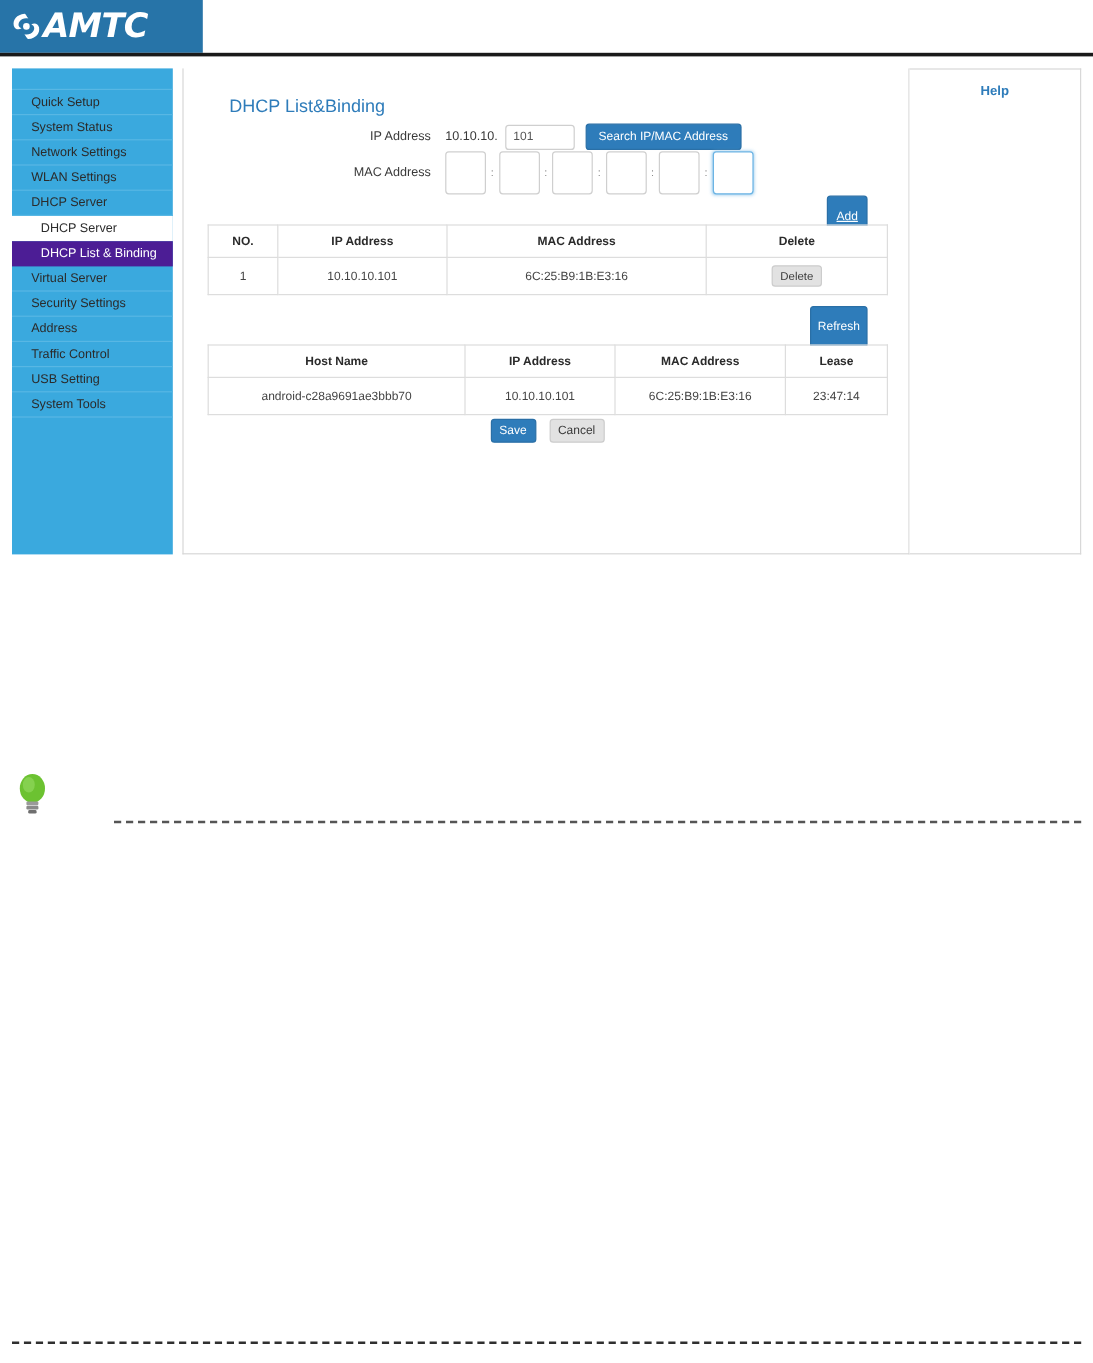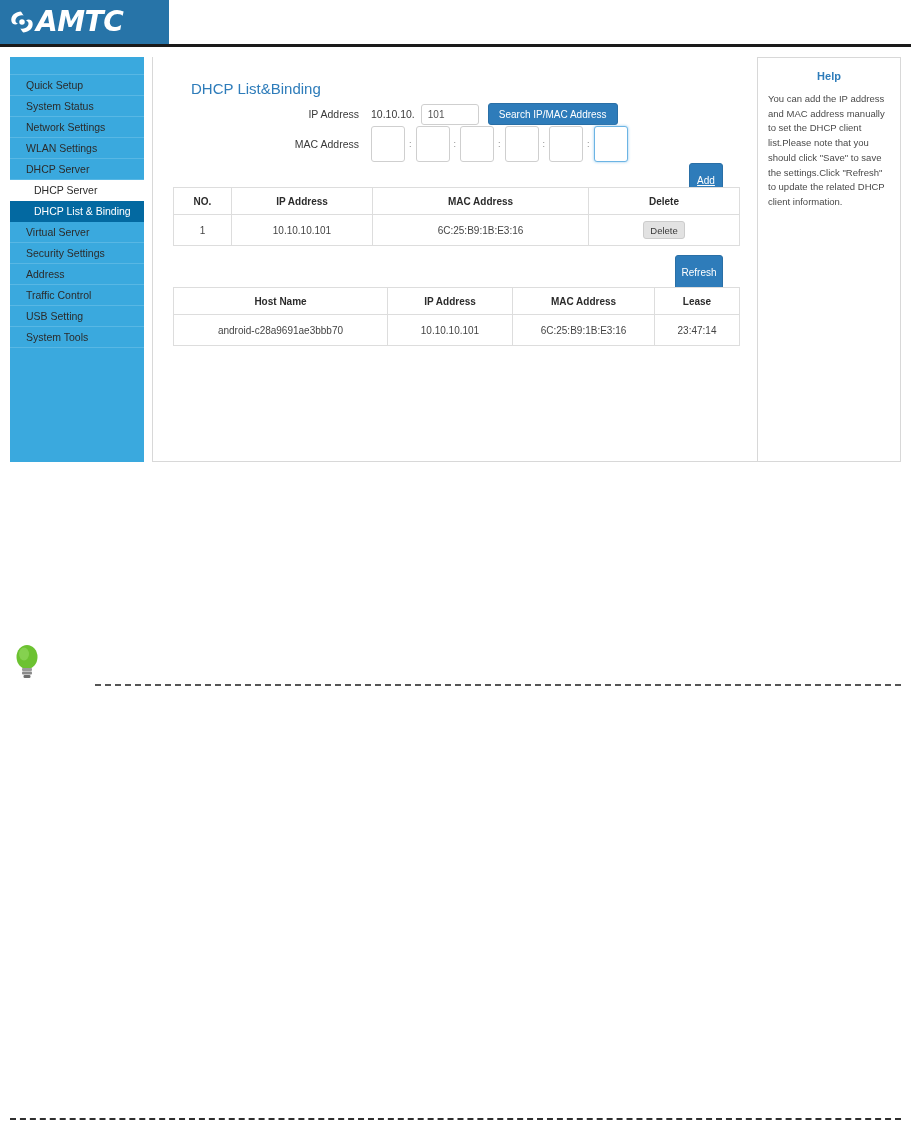--- a/index.html
+++ b/index.html
@@ -74,21 +74,21 @@
     padding-left: 24px;
     font-size: 10.5px;
     box-sizing: border-box;
     white-space: nowrap;
   }
   .nav-sub.plain {
     background: #ffffff;
     color: #2b2b2b;
   }
   .nav-sub.active {
-    background: #0369a1;
+    background: #4c1d95;
     color: #ffffff;
   }
 
   
   #content-panel {
     position: absolute;
     left: 152px; top: 57px;
     width: 606px; height: 405px;
     background: #ffffff;
     border-left: 1px solid #d8d8d8;
@@ -424,26 +424,29 @@
     <tbody>
       <tr>
         <td>android-c28a9691ae3bbb70</td>
         <td>10.10.10.101</td>
         <td>6C:25:B9:1B:E3:16</td>
         <td>23:47:14</td>
       </tr>
     </tbody>
   </table>
 
+  <div id="action-row">
+    <button class="btn btn-primary" id="save-btn">Save</button>
+    <button class="btn btn-secondary" id="cancel-btn">Cancel</button>
+  </div>
 
 </main>
 
 <aside id="help-panel">
   <div id="help-title">Help</div>
-  <div id="help-body">You can add the IP address and MAC address manually to set the DHCP client list.Please note that you should click "Save" to save the settings.Click "Refresh" to update the related DHCP client information.</div>
 </aside>
 
 <svg id="tip-bulb" viewBox="0 0 26 38">
   <ellipse cx="13" cy="15" rx="10.5" ry="12" fill="#6cc231"></ellipse>
   <ellipse cx="10" cy="12" rx="5" ry="6.5" fill="#8ed65a" opacity="0.75"></ellipse>
   <rect x="8" y="26" width="10" height="3" rx="1" fill="#9a9a9a"></rect>
   <rect x="8" y="29.5" width="10" height="3" rx="1" fill="#8a8a8a"></rect>
   <rect x="9.5" y="33" width="7" height="3" rx="1.2" fill="#6f6f6f"></rect>
 </svg>
 <div id="tip-dashline"></div>

